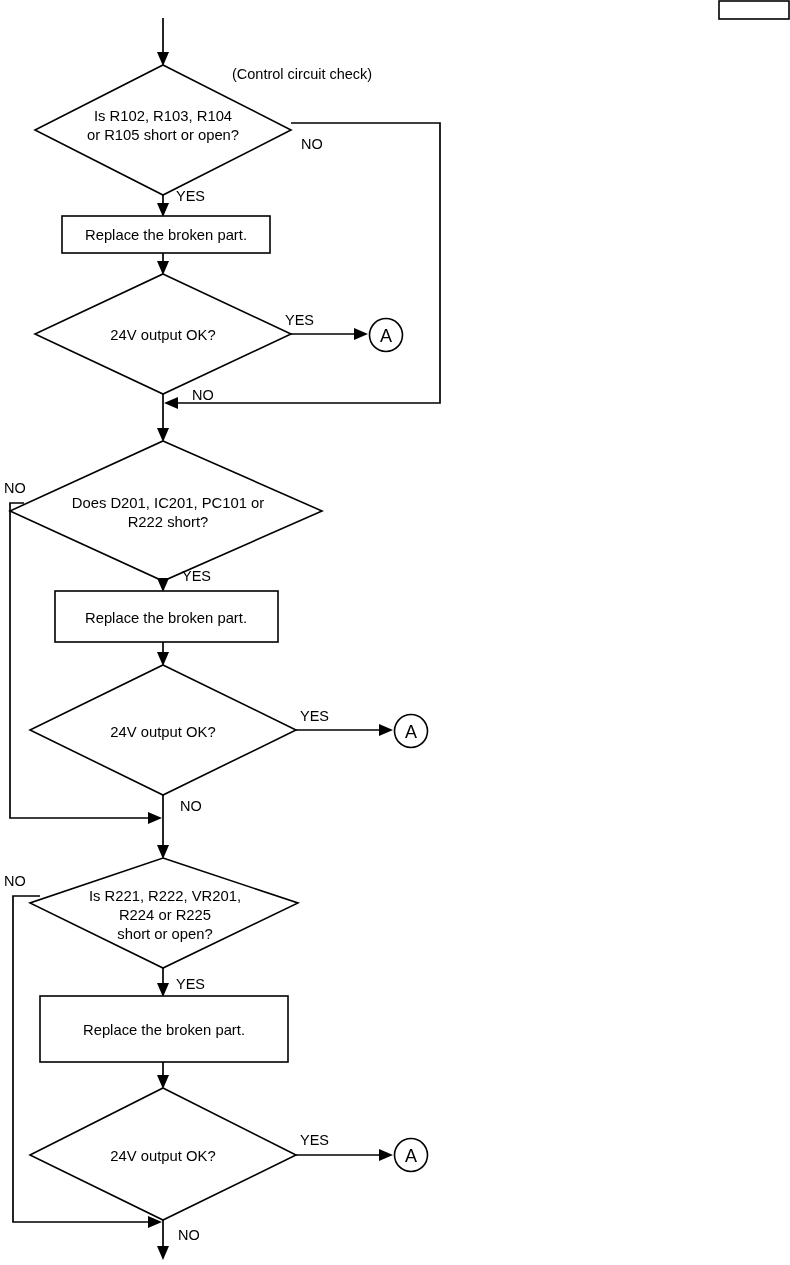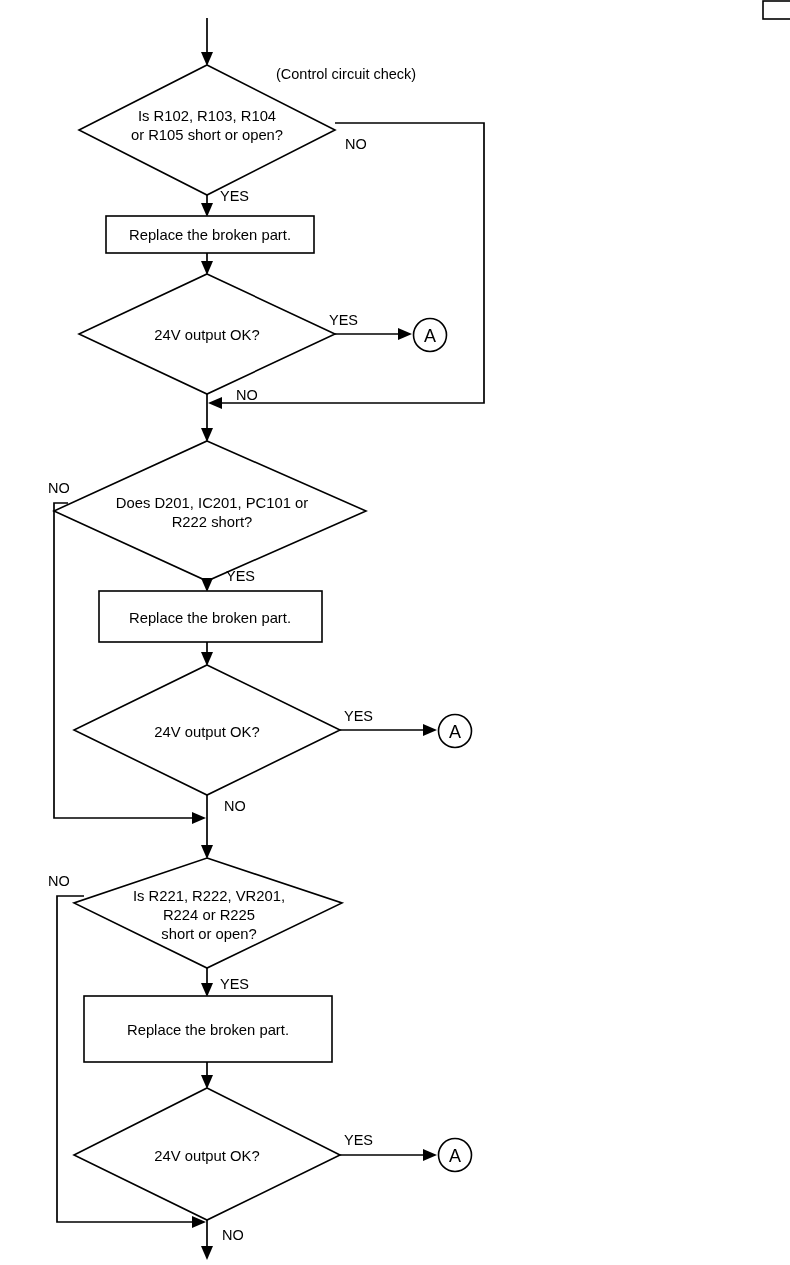--- a/index.html
+++ b/index.html
@@ -10,21 +10,20 @@
   body {
     width: 790px;
     height: 1265px;
     font-family: "Liberation Sans", sans-serif;
     overflow: hidden;
   }
   #flowchart-root {
     position: relative;
     width: 716px;
     height: 1265px;
-    margin-left: 44px;
   }
   svg#flow {
     display: block;
     width: 790px;
     height: 1265px;
   }
   .shape-fill {
     fill: #ffffff;
     stroke: #000000;
     stroke-width: 1.6;

